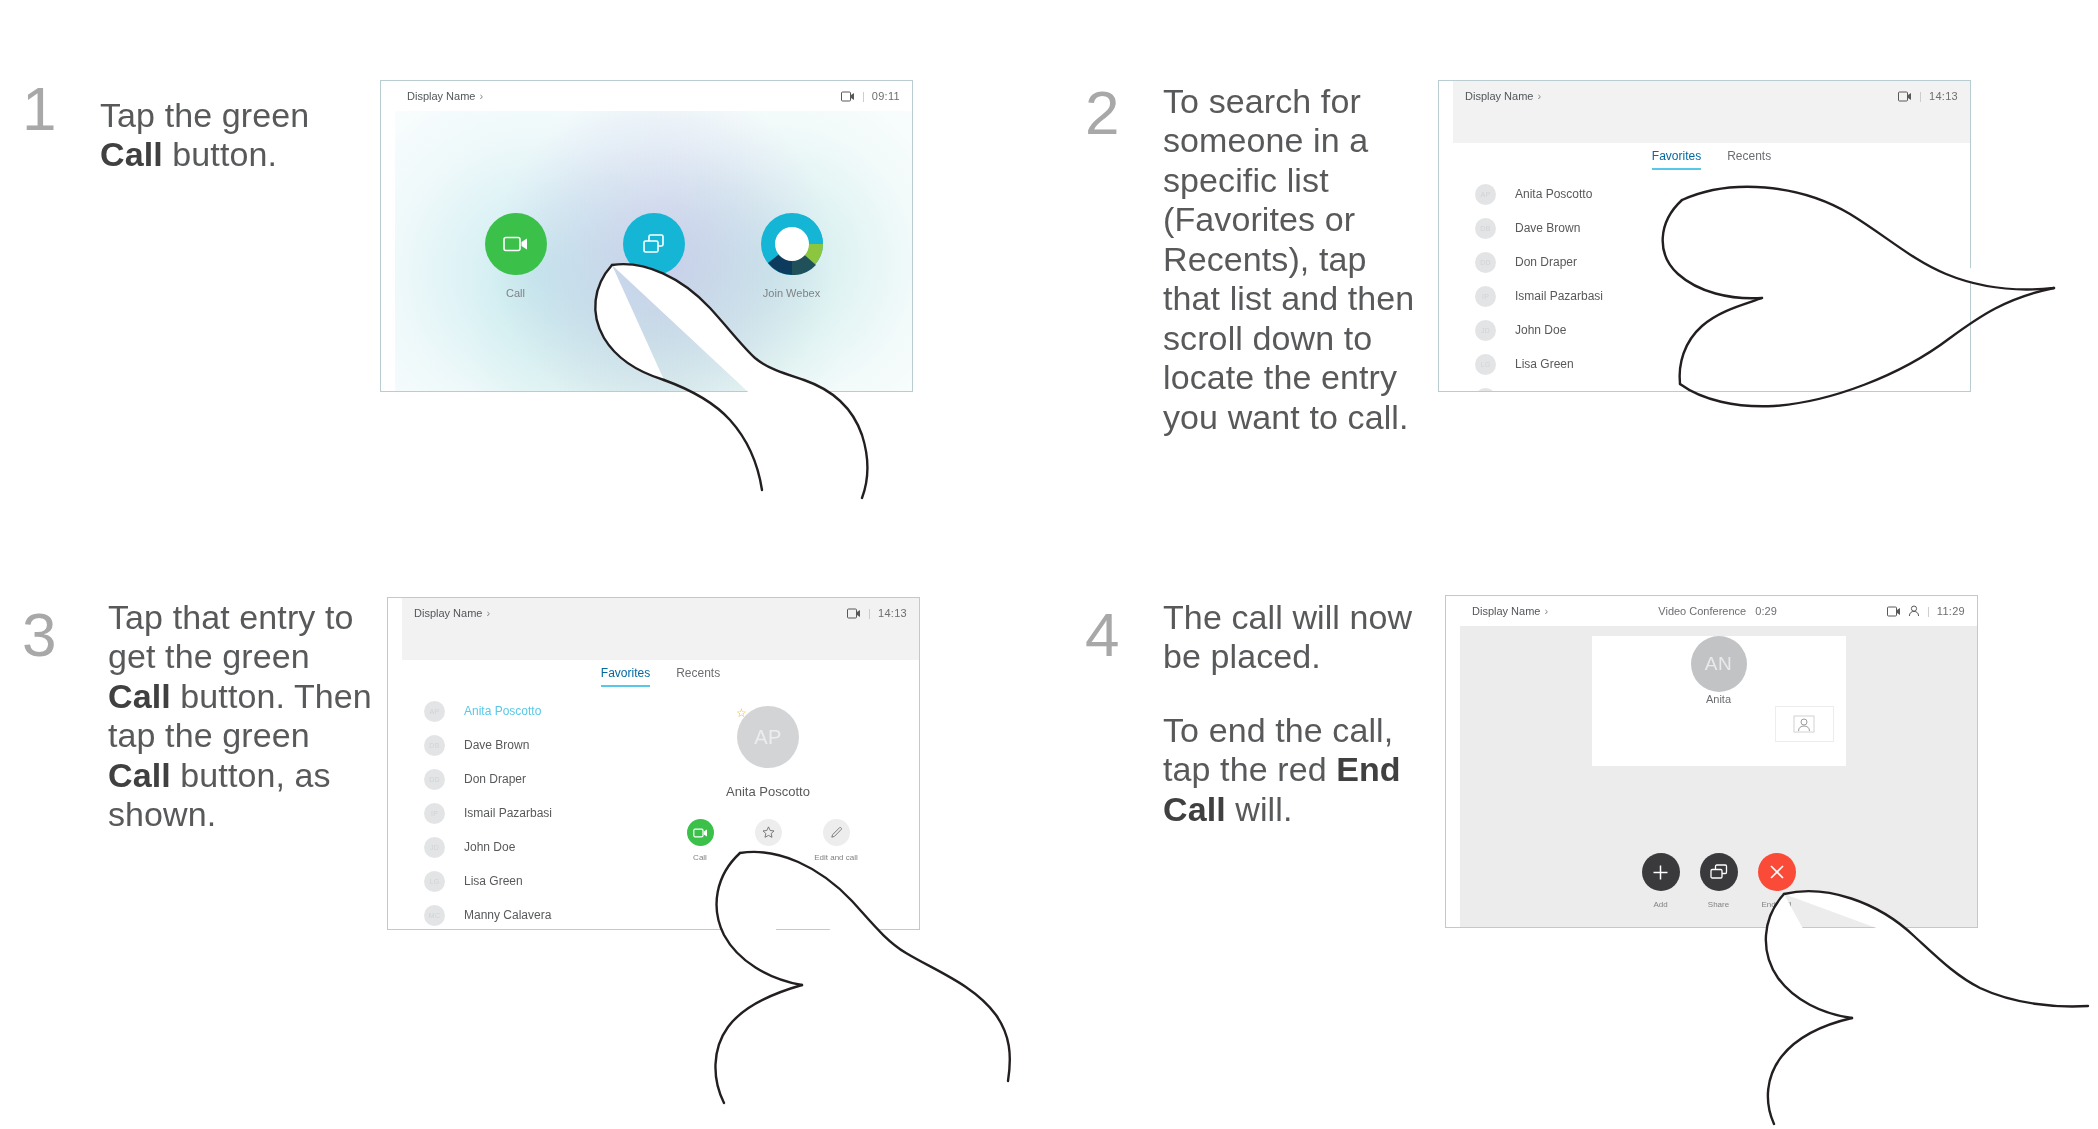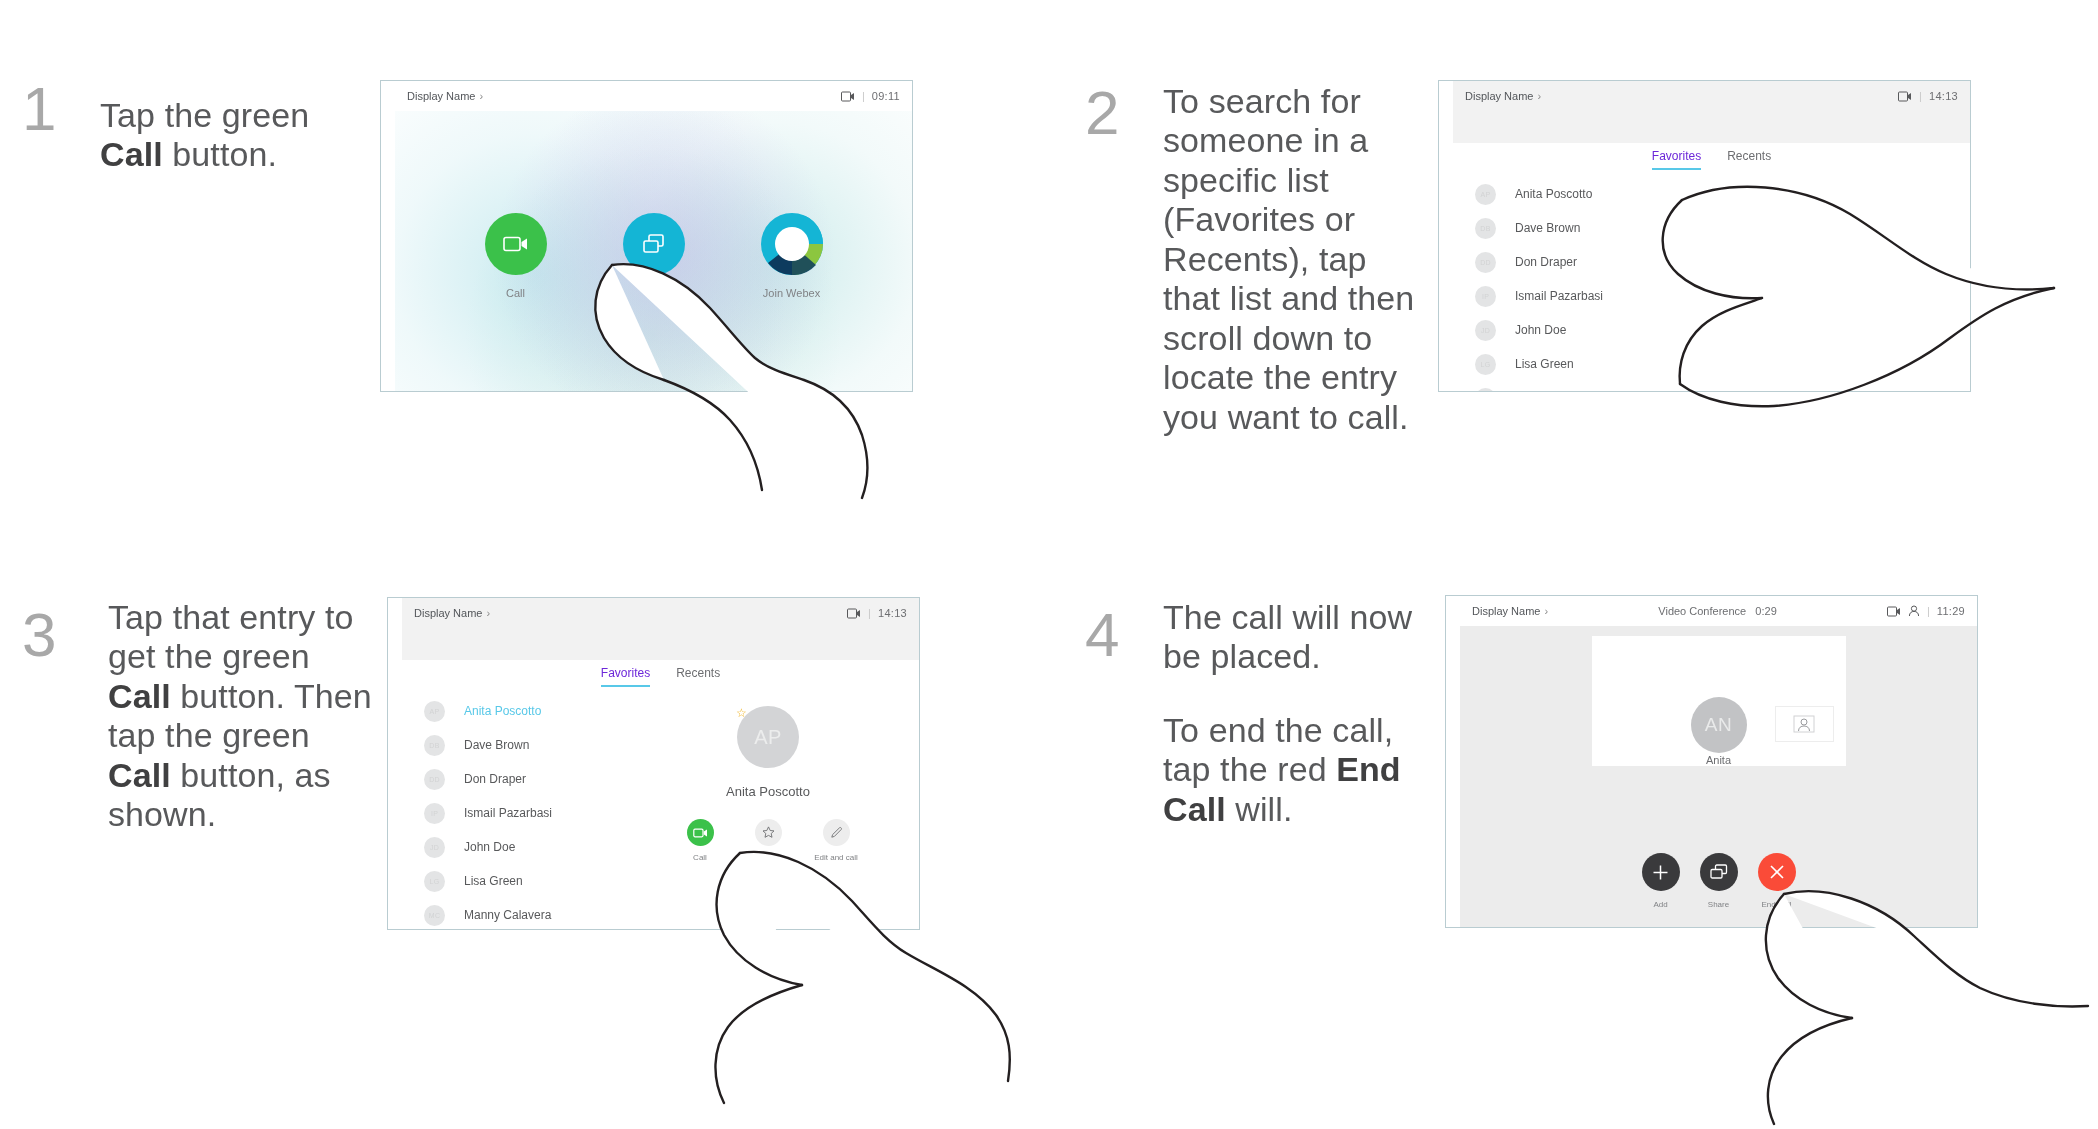--- a/index.html
+++ b/index.html
@@ -148,21 +148,21 @@
     justify-content: center;
     gap: 26px;
     z-index: 4;
   }
   .tab {
     font-size: 12px;
     color: #6d6e71;
     padding-bottom: 5px;
     white-space: nowrap;
   }
-  .tab.active { color: #6d28d9; border-bottom: 2px solid #58c8e8; }
+  .tab.active { color: #0369a1; border-bottom: 2px solid #58c8e8; }
 
   
   .contact-list { position: absolute; left: 22px; top: 96px; width: 300px; z-index: 3; }
   .contact-row { display: flex; align-items: center; height: 34px; }
   .avatar-sm {
     width: 21px; height: 21px; border-radius: 50%;
     background: #e3e4e5;
     color: #d2d3d4;
     font-size: 7px;
     display: flex; align-items: center; justify-content: center;
@@ -210,21 +210,21 @@
     position: absolute;
     left: 0; top: 30px; right: 0; bottom: 0;
     background: #ececec;
   }
   .call-video {
     position: absolute;
     left: 50%; transform: translateX(-50%);
     top: 40px;
     width: 254px; height: 130px;
     background: #ffffff;
-    display: flex; align-items: flex-end; justify-content: center;
+    display: flex; align-items: flex-start; justify-content: center;
   }
   .call-party { text-align: center; }
   .avatar-call {
     width: 56px; height: 56px; border-radius: 50%;
     background: #c2c3c5;
     color: #e9eaea;
     font-size: 19px;
     display: flex; align-items: center; justify-content: center;
     margin: 0 auto;
     letter-spacing: .5px;

